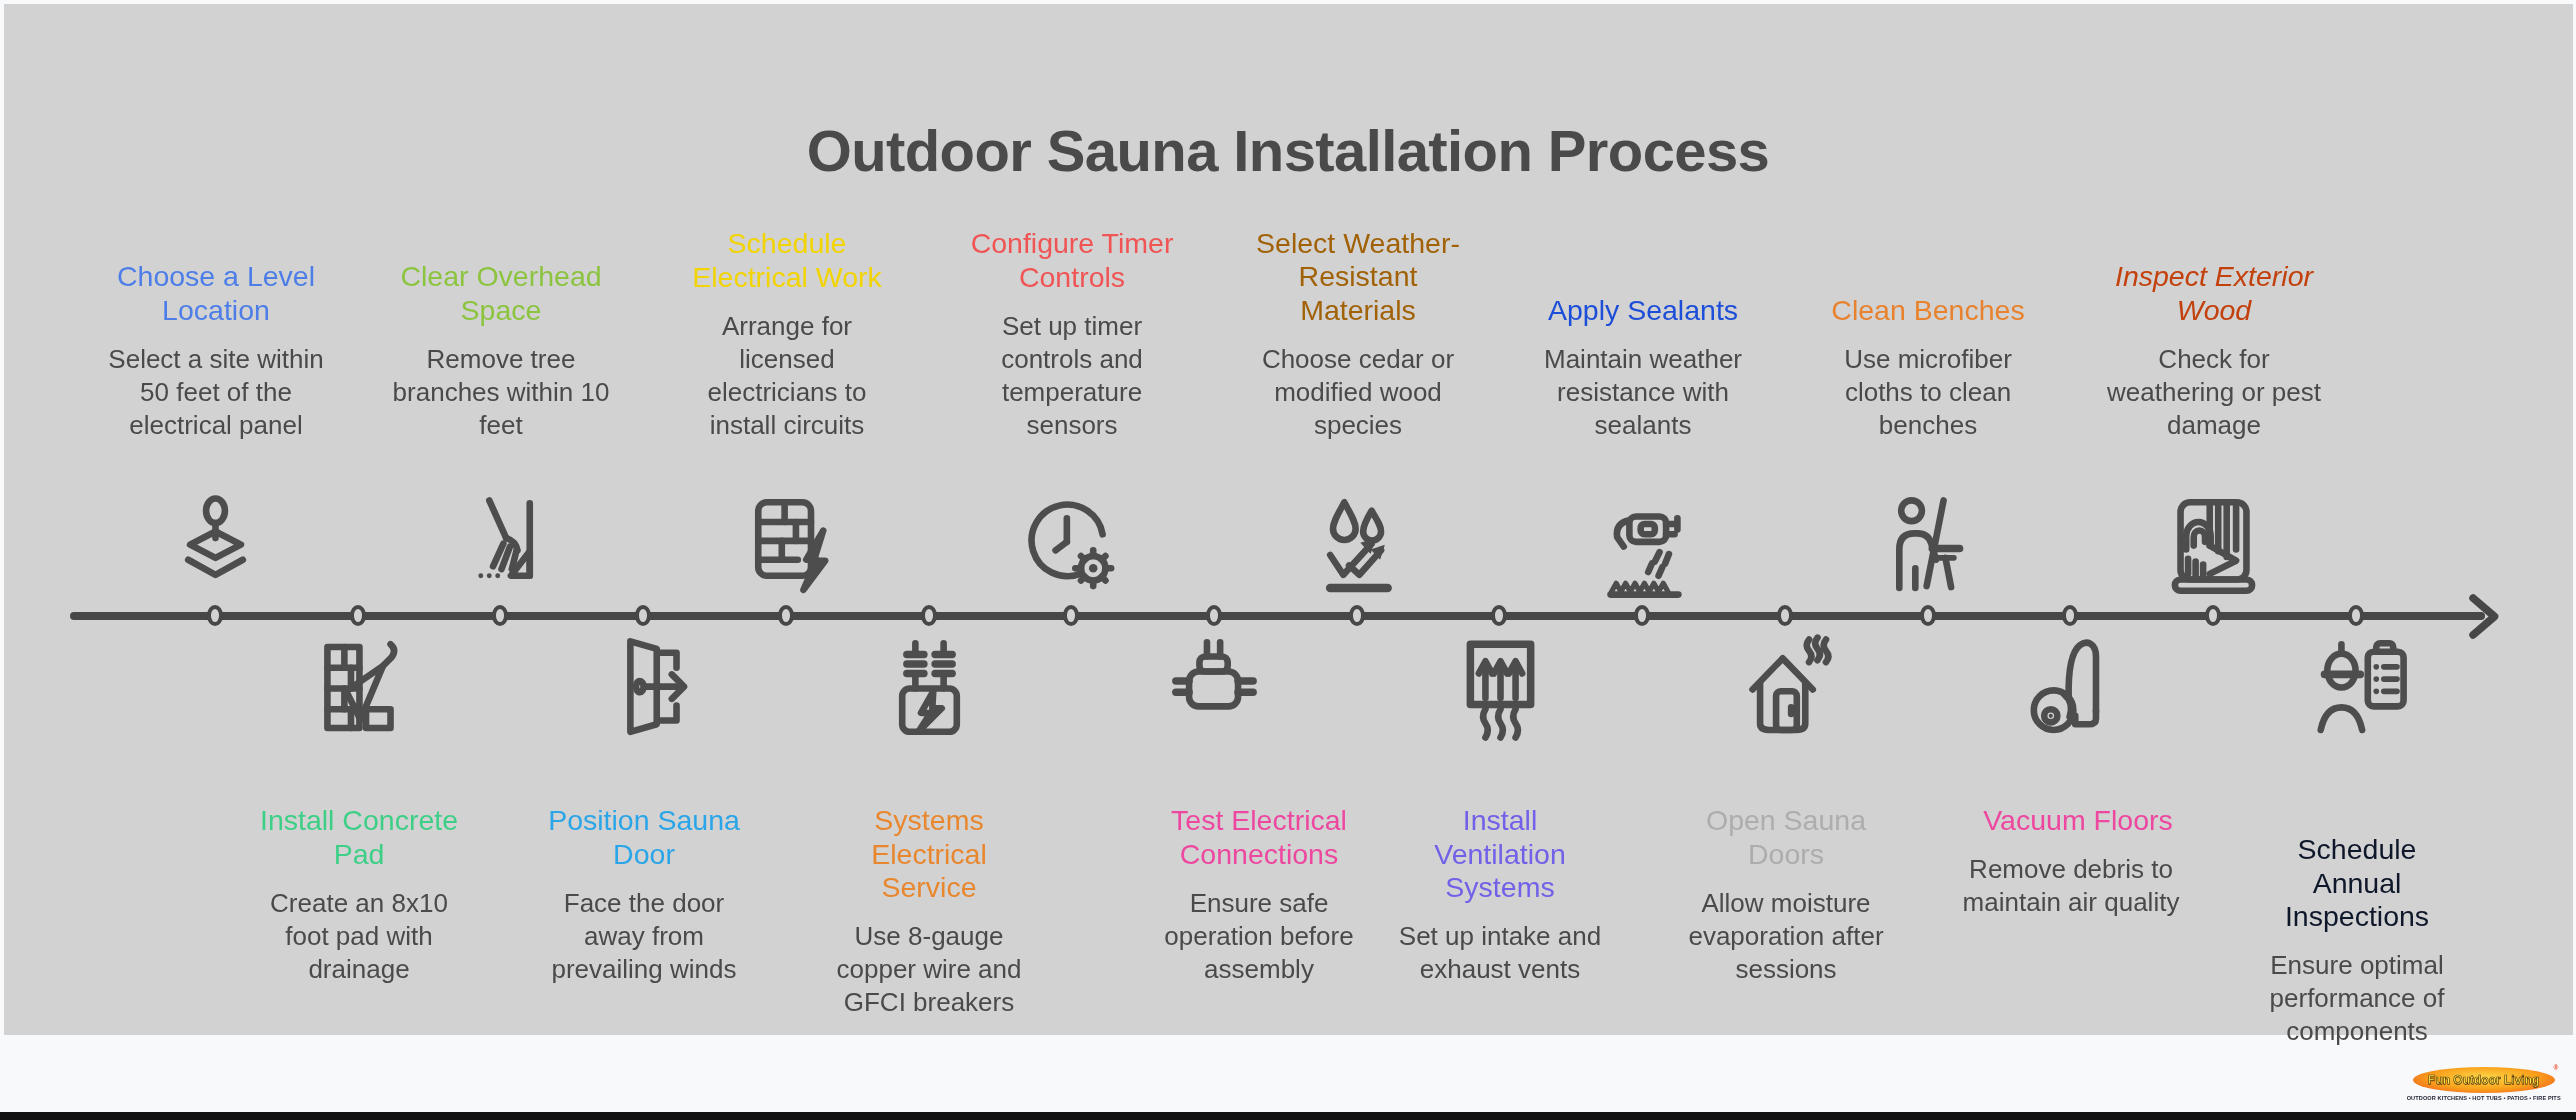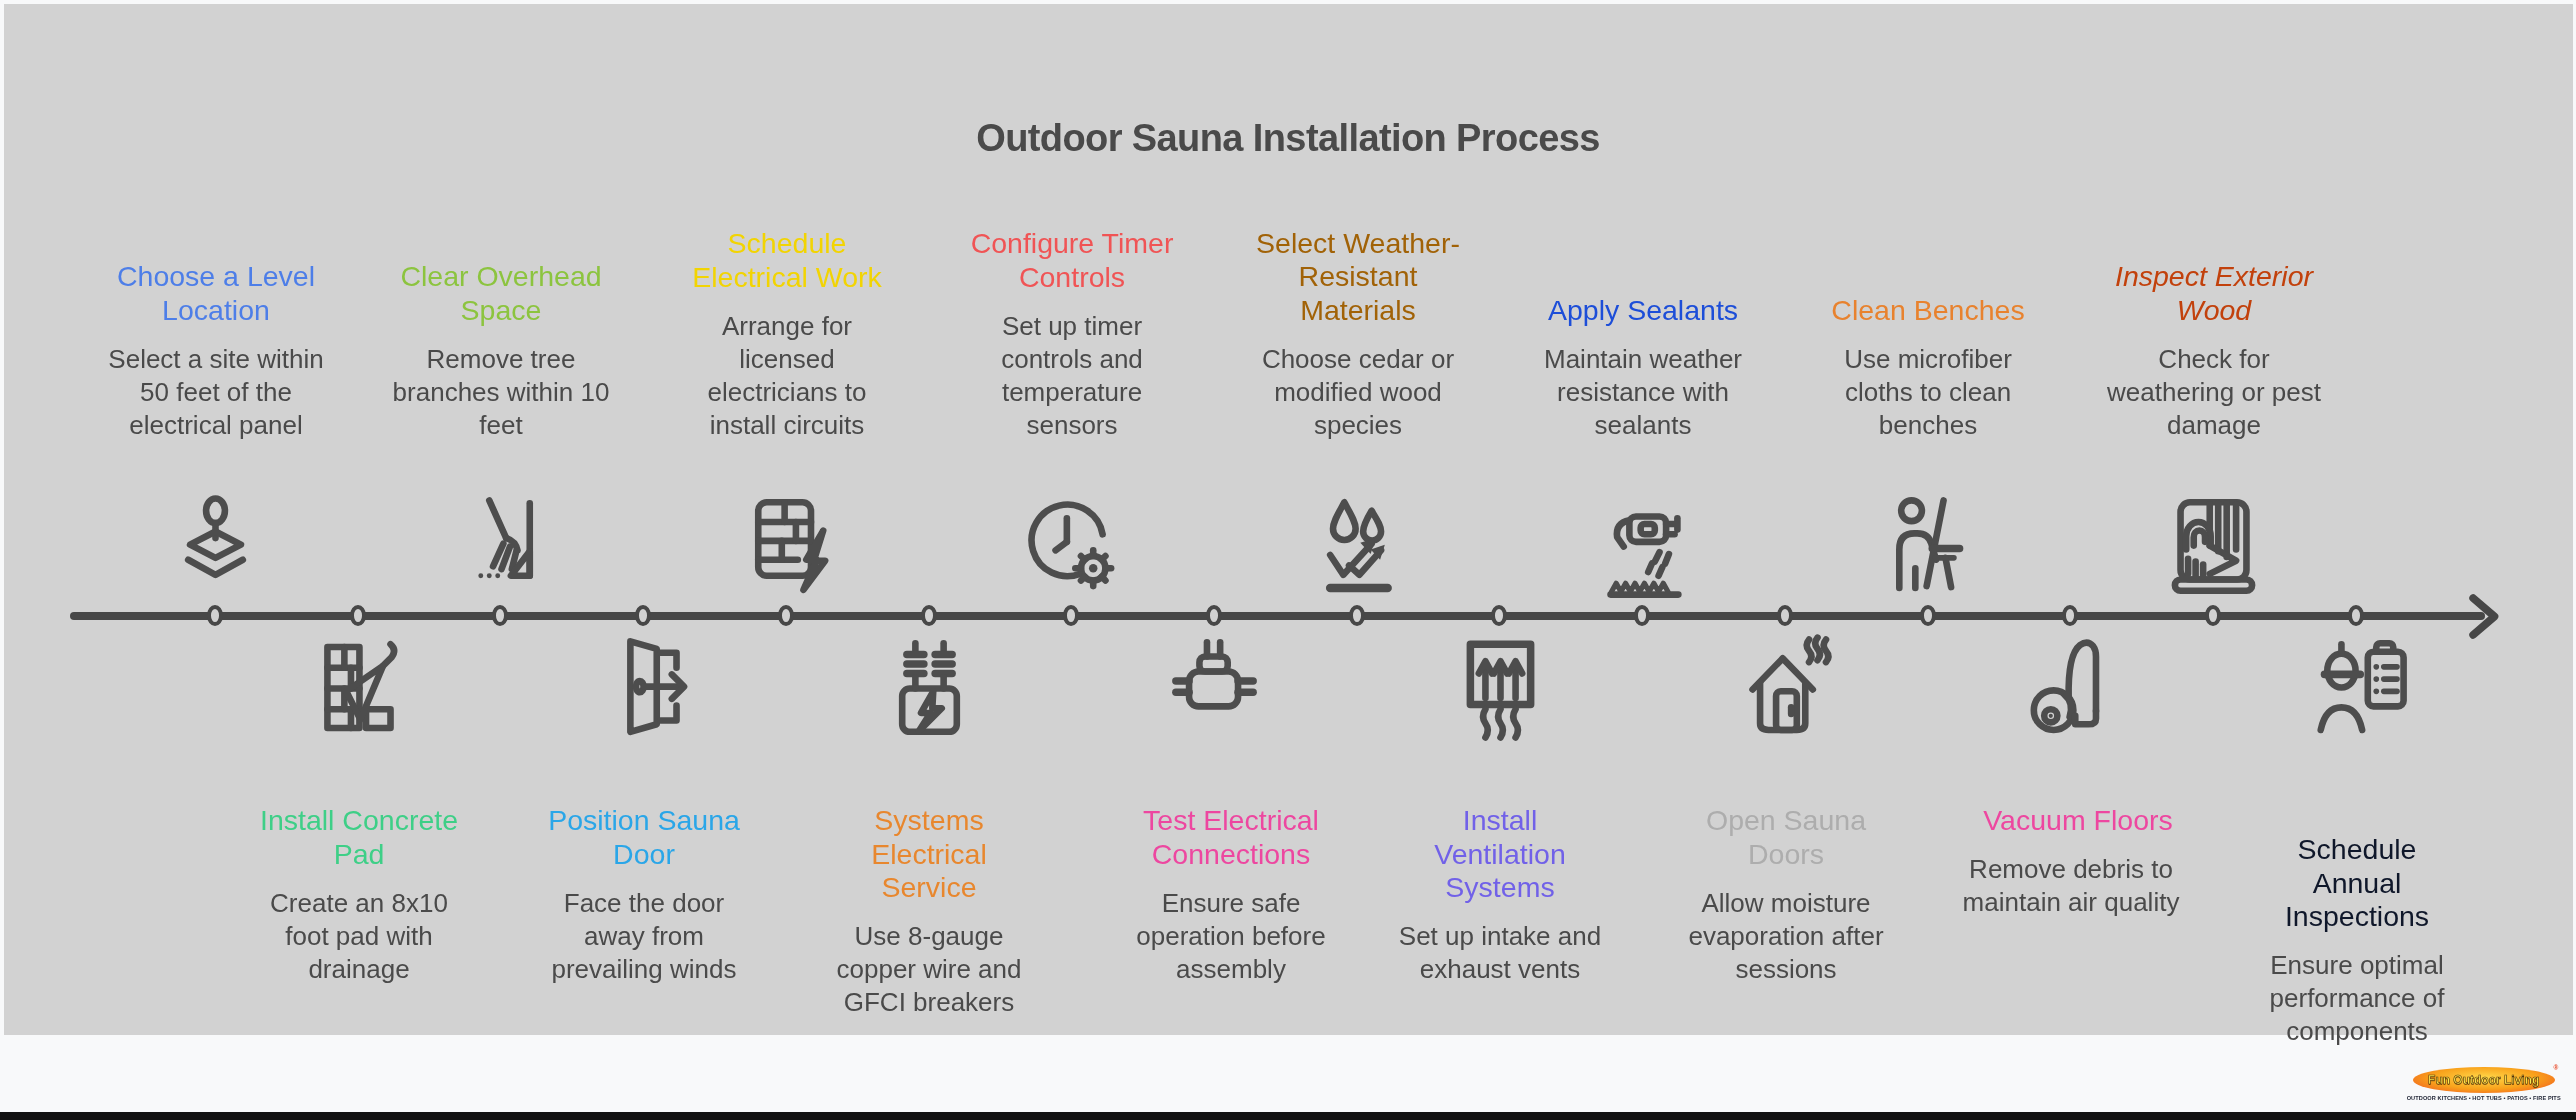--- a/index.html
+++ b/index.html
@@ -1,21 +1,21 @@
 <!DOCTYPE html>
 <html style="font-size:9.5px"><head>
 <meta charset="utf-8">
 <style>
   html,body { margin:0; padding:0; background:#f8f9fa; font-family:"Liberation Sans", sans-serif; }
   #canvas { position:relative; width:2576px; height:1120px; background:#f8f9fa; overflow:hidden; }
   .panel { position:absolute; left:3.6px; top:3.6px; width:2569px; height:1031px; background:#d2d2d2; }
   .footer-bar { position:absolute; left:0; bottom:0; width:100%; height:7.7px; background:#121212; }
 
   .page-title { position:absolute; top:117px; left:0; width:100%; text-align:center;
-                font-size:38px; font-weight:bold; color:#4a4a4a; letter-spacing:-0.6px; }
+                font-size:58px; font-weight:bold; color:#4a4a4a; letter-spacing:-0.6px; }
 
   .step { position:absolute; width:220px; display:flex; flex-direction:column; align-items:center; text-align:center; }
   .step.top    { bottom:678px; }
   .step.bottom { top:804px; }
   .step-label { font-size:28.5px; line-height:1.18; max-width:208px; margin-bottom:15.5px; font-weight:400; }
   .step-desc  { font-size:26px; line-height:1.27; color:#4a4a4a; max-width:221px; }
 
   .icon { position:absolute; width:113px; height:113px; }
   .icon.top    { top:491px; }
   .icon.bottom { top:632px; }
@@ -185,21 +185,21 @@
             <line x1="69" y1="82" x2="63" y2="82"></line>
             <line x1="82" y1="69" x2="82" y2="63"></line>
             <line x1="91" y1="91" x2="95" y2="95"></line>
             <line x1="73" y1="91" x2="69" y2="95"></line>
             <line x1="73" y1="73" x2="69" y2="69"></line>
             <line x1="91" y1="73" x2="95" y2="69"></line>
           </g>
         </svg>
       </div>
       <div class="dot" style="left: 1063px;"></div>
-      <div class="step bottom" style="left: 1121px;">
+      <div class="step bottom" style="left: 1149px;">
     <div class="step-label" style="color: rgb(237, 71, 160);">Test Electrical Connections</div>
     <div class="step-desc">Ensure safe operation before assembly</div>
   </div>
       <div class="icon bottom" style="left: 1158px;">
         <svg viewBox="0 0 120 120">
           <g fill="none" stroke="#4d4d4d" stroke-width="7" stroke-linecap="round" stroke-linejoin="round">
             <line x1="52" y1="11" x2="52" y2="26"></line>
             <line x1="66" y1="11" x2="66" y2="26"></line>
             <rect x="44" y="26" width="30" height="16" rx="6"></rect>
             <rect x="33" y="42" width="52" height="37" rx="10"></rect>

